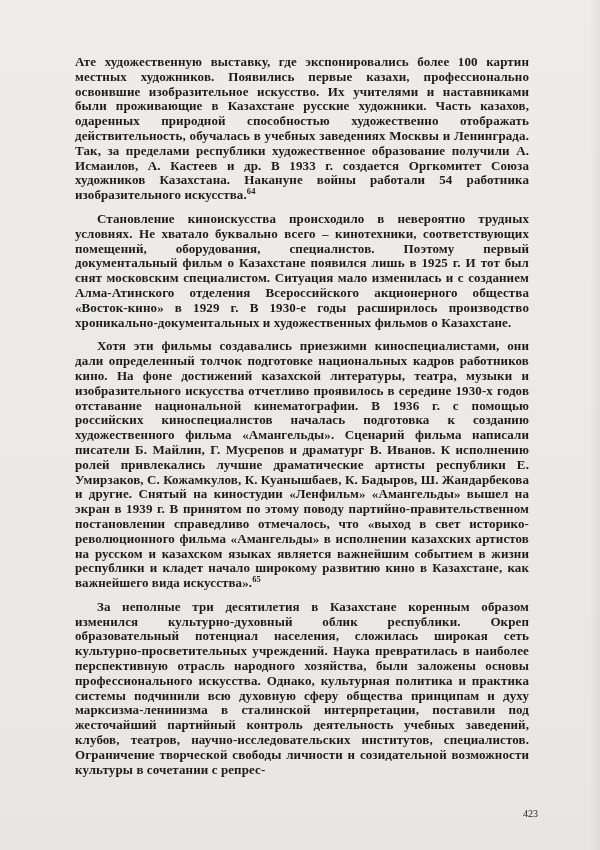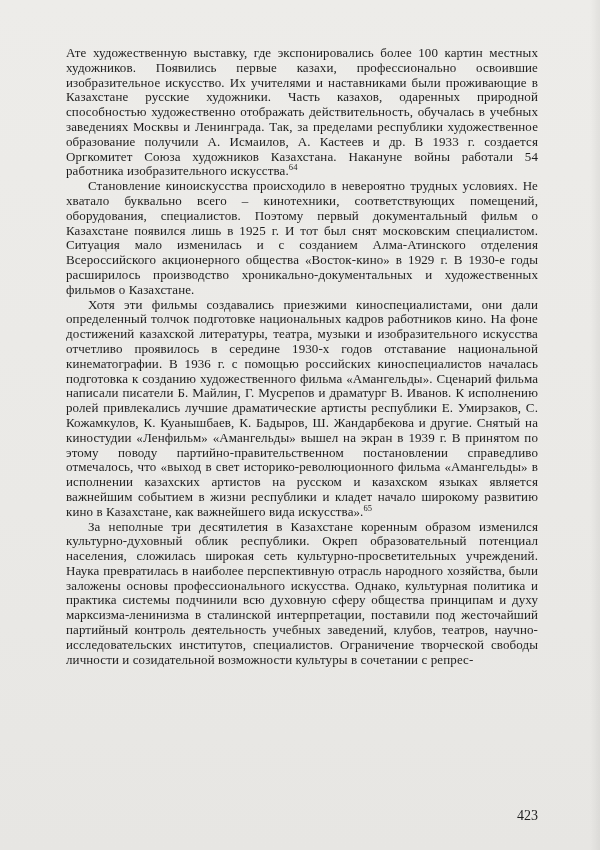--- a/index.html
+++ b/index.html
@@ -33,35 +33,36 @@
     top: 46px;
     left: 66px;
     width: 472px;
     color: #1c1c1c;
     font-size: 13px;
     line-height: 14.8px;
     text-align: justify;
     letter-spacing: 0.1px;
   }
   .text-block p {
-    margin: 0;
+    margin: 9px;
+    font-weight: bold;
   }
   .text-block p.indent {
     text-indent: 22px;
   }
   sup {
     font-size: 8.5px;
     line-height: 0;
     vertical-align: super;
   }
   .page-number {
     position: absolute;
     top: 808px;
     right: 62px;
-    font-size: 14px;
+    font-size: 10px;
     color: #1c1c1c;
   }
 </style>
 </head>
 <body>
 
 <div class="page">
   <div class="text-block">
     <p><span>Ате художественную выставку, где экспонировались более 100 картин местных художников. Появились первые казахи, профессионально освоившие изобразительное искусство. Их учителями и наставниками были проживающие в Казахстане русские художники. Часть казахов, одаренных природной способностью художественно отображать действительность, обучалась в учебных заведениях Москвы и Ленинграда. Так, за пределами республики художественное образование получили А. Исмаилов, А. Кастеев и др. В 1933 г. создается Оргкомитет Союза художников Казахстана. Накануне войны работали 54 работника изобразительного искусства.</span><sup>64</sup></p>
     <p class="indent"><span>Становление киноискусства происходило в невероятно трудных условиях. Не хватало буквально всего – кинотехники, соответствующих помещений, оборудования, специалистов. Поэтому первый документальный фильм о Казахстане появился лишь в 1925 г. И тот был снят московским специалистом. Ситуация мало изменилась и с созданием Алма-Атинского отделения Всероссийского акционерного общества «Восток-кино» в 1929 г. В 1930-е годы расширилось производство хроникально-документальных и художественных фильмов о Казахстане.</span></p>

